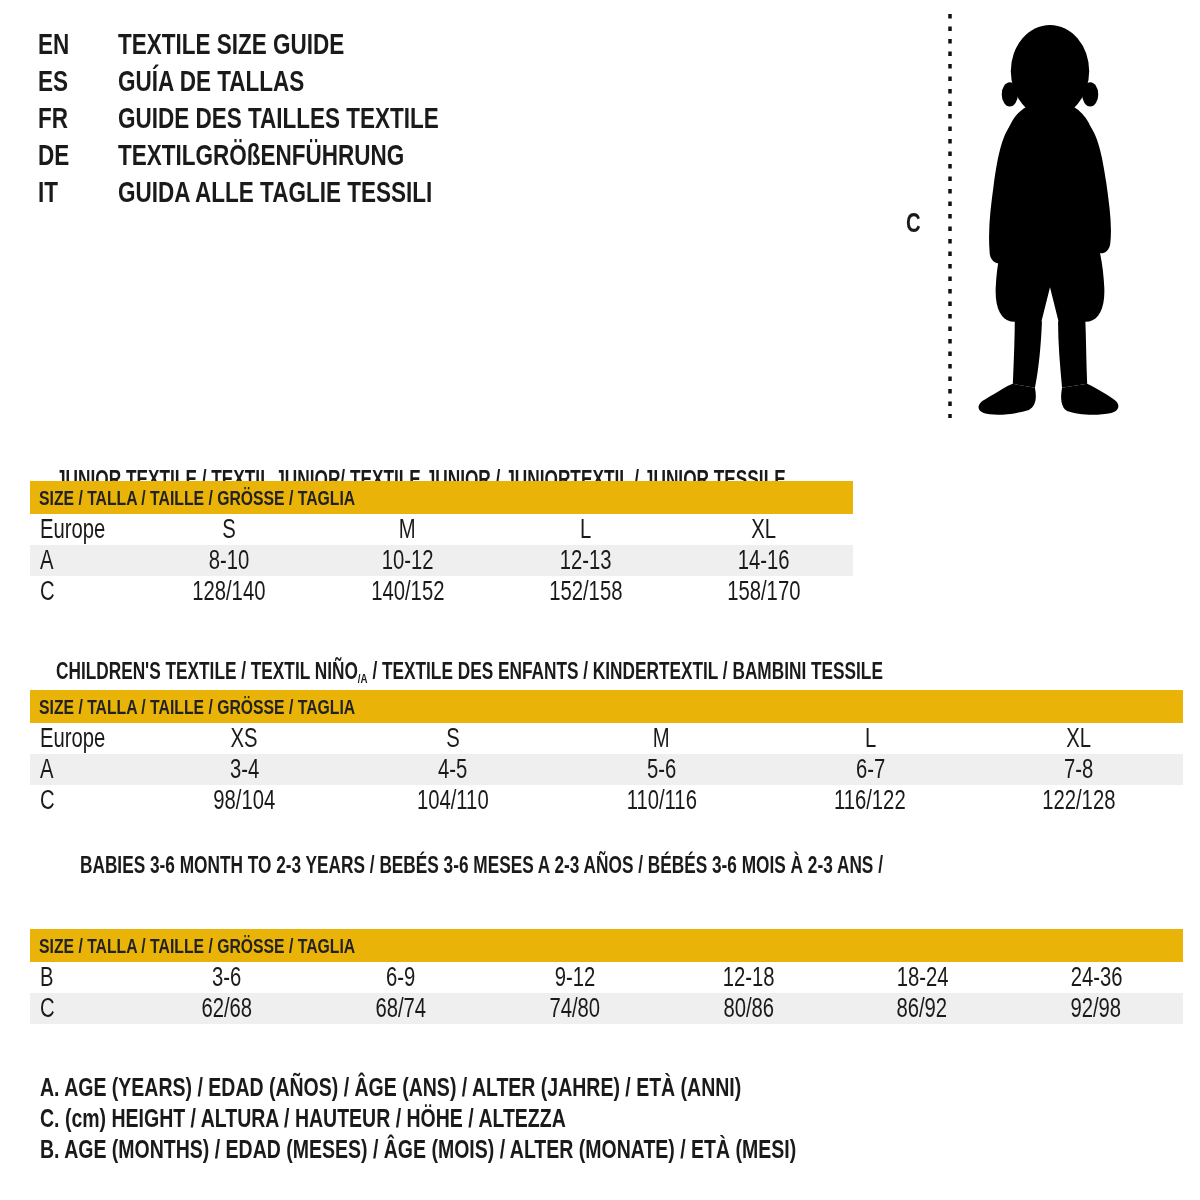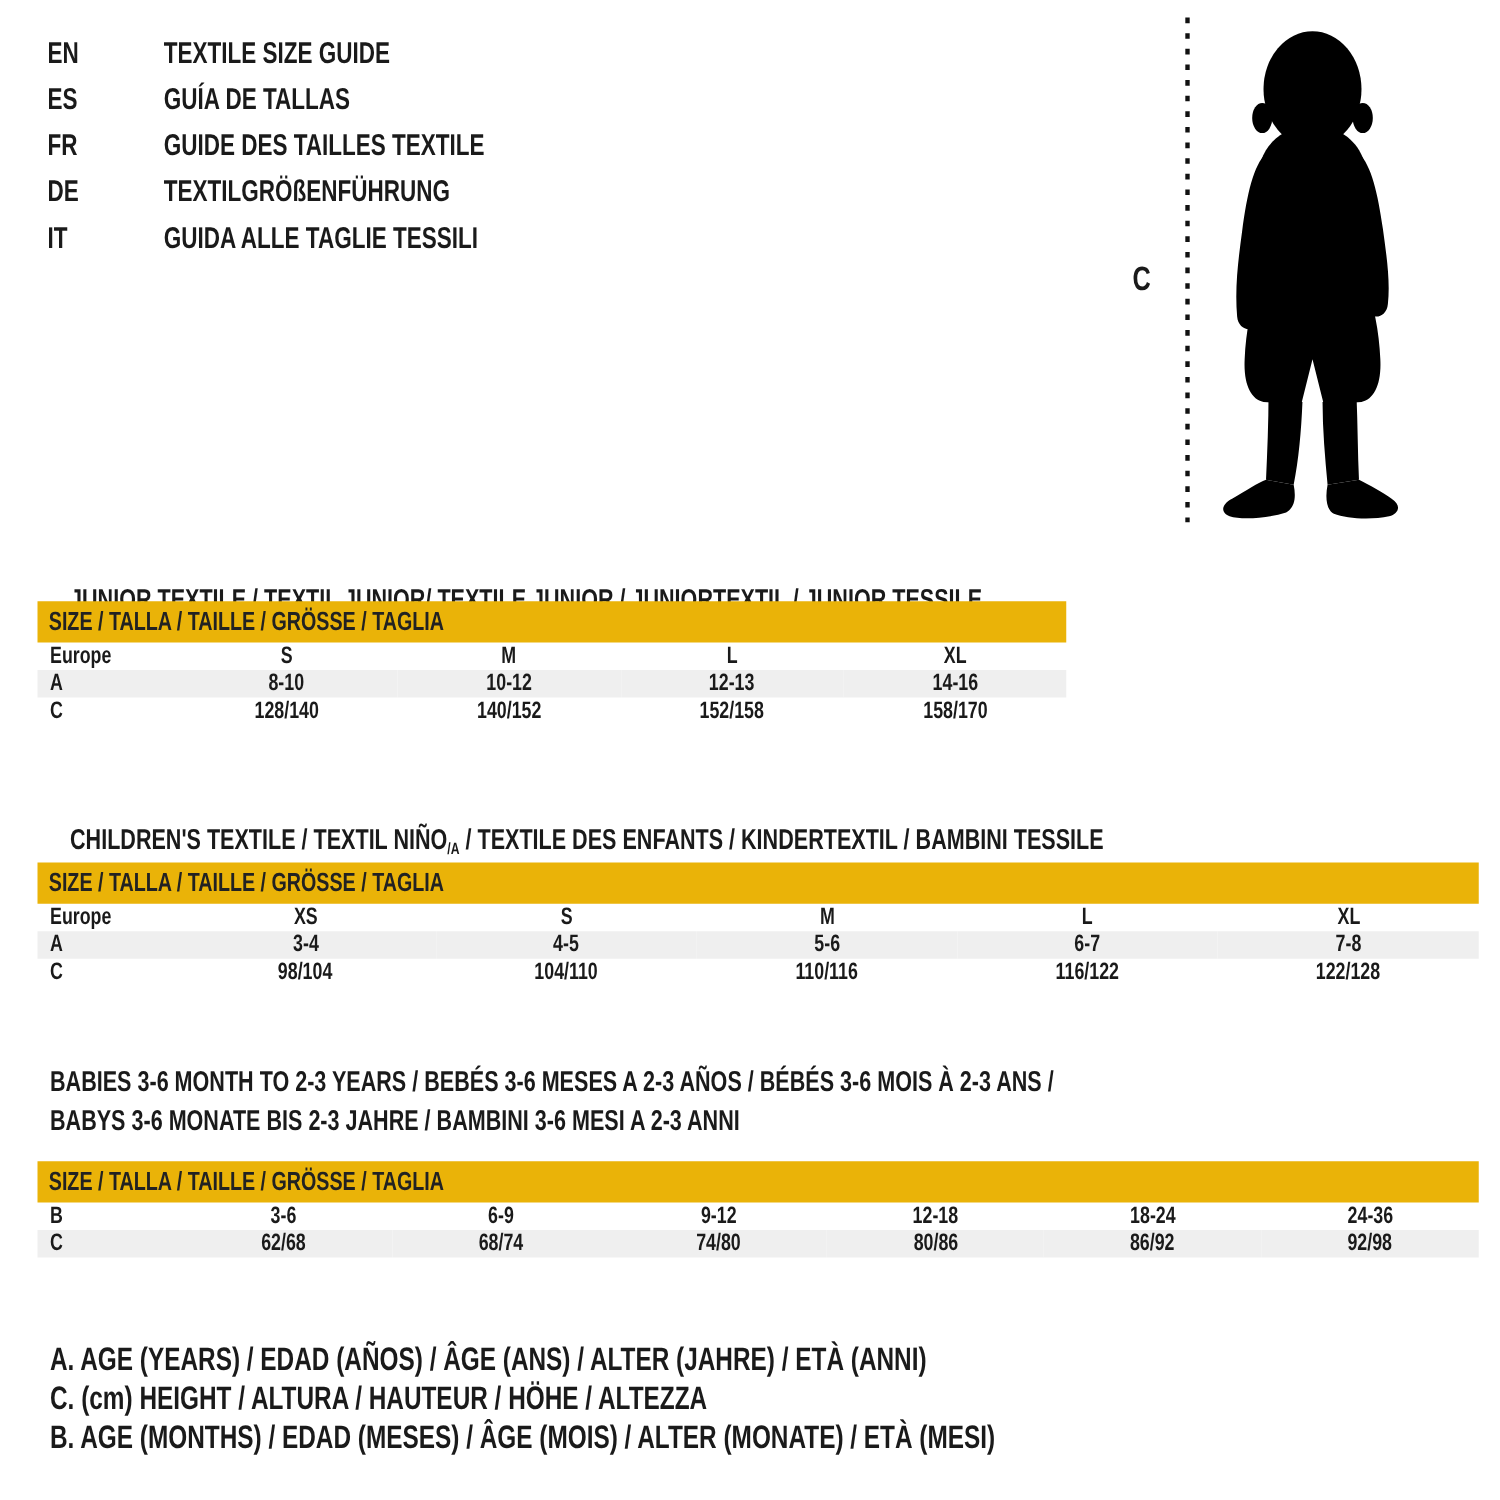--- a/index.html
+++ b/index.html
@@ -6,37 +6,37 @@
   body{
     width:1200px;height:1200px;background:#ffffff;
     font-family:"Liberation Sans",sans-serif;font-weight:700;color:#1a1a1a;
     position:relative;overflow:hidden;
   }
   .cnd{display:inline-block;transform:scaleX(.75);transform-origin:0 50%;white-space:nowrap;}
   .cndc{display:inline-block;transform:scaleX(.75);transform-origin:50% 50%;white-space:nowrap;}
 
   
   .lang-block{position:absolute;left:38px;top:24px;}
-  .lang-row{display:flex;height:37px;align-items:center;font-size:24px;gap:13px;}
+  .lang-row{display:flex;height:37px;align-items:flex-end;font-size:30px;}
   .lang-code-cell{width:80px;}
 
   
   .figure{position:absolute;left:900px;top:8px;width:260px;height:414px;}
   .c-label{position:absolute;left:6px;top:200px;font-size:27px;}
   .dash-line{position:absolute;left:46px;top:4px;}
   .toddler{position:absolute;left:64px;top:6px;}
 
   
   .sec-heading{position:absolute;left:40px;font-size:23px;line-height:26px;}
   .sub{font-size:13px;position:relative;top:4px;}
 
   
   table.size-table{position:absolute;border-collapse:collapse;table-layout:fixed;}
   th.sizebar{background:#eab308;height:33px;text-align:left;padding:0 0 0 9px;font-size:21px;font-weight:700;color:#222;}
-  td{height:21px;padding:0;text-align:center;font-size:19px;font-weight:700;}
+  td{height:21px;padding:0;text-align:center;font-size:27px;font-weight:400;}
   td.lbl{text-align:left;padding-left:10px;}
   tr.shade{background:#efefef;}
 
   
   .babies-heading{position:absolute;left:40px;font-size:23px;line-height:31px;}
 
   
   .legend{position:absolute;left:40px;top:1072px;font-size:26px;}
   .legend-line{height:31px;display:flex;align-items:center;}
 </style>
@@ -167,23 +167,22 @@
       <td class="lbl"><span class="cnd">C</span></td>
       <td><span class="cndc">98/104</span></td>
       <td><span class="cndc">104/110</span></td>
       <td><span class="cndc">110/116</span></td>
       <td><span class="cndc">116/122</span></td>
       <td><span class="cndc">122/128</span></td>
     </tr>
   </tbody>
 </table>
 
-<div class="babies-heading" style="top:850px;">
+<div class="babies-heading" style="top:850px;margin-left:40px;">
   <div><span class="cnd">BABIES 3-6 MONTH TO 2-3 YEARS / BEBÉS 3-6 MESES A 2-3 AÑOS / BÉBÉS 3-6 MOIS À 2-3 ANS /</span></div>
-  <div><span class="cnd">BABYS 3-6 MONATE BIS 2-3 JAHRE / BAMBINI 3-6 MESI A 2-3 ANNI</span></div>
 </div>
 <table class="size-table" style="left:30px;top:929px;width:1153px;">
   <colgroup>
       <col style="width:110px">
       <col>
       <col>
       <col>
       <col>
       <col>
       <col>

